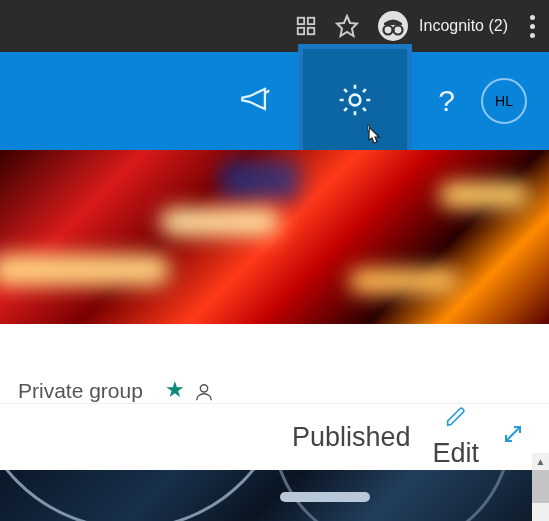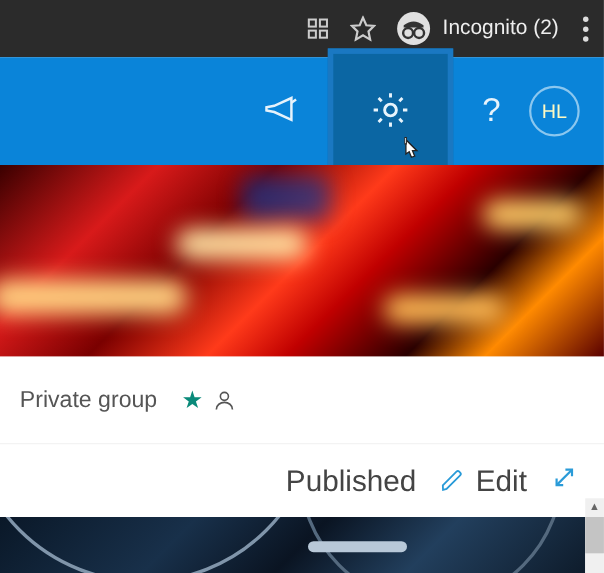--- a/index.html
+++ b/index.html
@@ -27,21 +27,21 @@
     }
     .browser-icon {
       display: flex;
       align-items: center;
       justify-content: center;
     }
     .incognito-badge {
       display: flex;
       align-items: center;
       gap: 10px;
-      font-size: 19px;
+      font-size: 16px;
       color: #eee;
       text-align: right;
     }
     .kebab {
       display: flex;
       flex-direction: column;
       gap: 4px;
       padding: 4px;
     }
     .kebab span {
@@ -79,22 +79,22 @@
       color: #e6f2fb;
     }
     .avatar-circle {
       width: 46px;
       height: 46px;
       border: 2px solid #8bc7ef;
       border-radius: 50%;
       display: flex;
       align-items: center;
       justify-content: center;
-      font-size: 18px;
-      color: #fef9c3;
+      font-size: 14px;
+      color: #000000;
       font-weight: 400;
     }
     .cursor {
       position: absolute;
       bottom: -2px;
       right: 20px;
     }
     
     .hero {
       height: 174px;
@@ -110,21 +110,21 @@
     .b1 { width: 180px; height: 32px; background: #ffd080; bottom: 38px; left: -10px; border-radius: 40px;}
     .b2 { width: 120px; height: 28px; background: #ffe0a0; top: 58px; left: 160px; border-radius: 30px;}
     .b3 { width: 90px; height: 26px; background: #ffcc66; top: 32px; right: 20px; border-radius: 30px;}
     .b4 { width: 110px; height: 26px; background: #ffbb55; bottom: 30px; right: 90px; border-radius: 30px;}
     .b5 { width: 80px; height: 40px; background: rgba(0,60,160,0.65); top: 10px; left: 220px; border-radius: 10px;}
     
     .group-row {
       height: 80px;
       background: #fff;
       display: flex;
-      align-items: center;
+      align-items: flex-end;
       padding: 0 18px;
       gap: 22px;
       font-size: 21px;
       color: #555;
       border-bottom: 1px solid #eee;
     }
     .star-teal {
       color: #0a8a7a;
       font-size: 22px;
       margin-right: -14px;
@@ -259,21 +259,21 @@
   <span style="display:flex;align-items:center;gap:6px;">
     <svg width="22" height="22" viewBox="0 0 24 24" fill="none" stroke="#555" stroke-width="1.6">
       <circle cx="12" cy="8" r="4"></circle>
         <path d="M4 21c0-4.5 4-7 8-7s8 2.5 8 7"></path>
     </svg>
   </span>
 </div>
 
 <div class="toolbar-row">
   <span>Published</span>
-  <span style="display:flex;align-items:center;gap:10px;">
+  <span style="display:flex;align-items:center;gap:10px;flex-direction:column;">
     <svg class="pencil-teal" width="22" height="22" viewBox="0 0 24 24" fill="none" stroke="#2a9bd8" stroke-width="1.8">
       <path d="M3 21l3.5-.8L20 6.7a2 2 0 0 0 0-2.8l-.9-.9a2 2 0 0 0-2.8 0L2.8 16.5 3 21z"></path>
     </svg>
     <span>Edit</span>
   </span>
   <span class="expand-icon">
     <svg width="24" height="24" viewBox="0 0 24 24" fill="none" stroke="#2a9bd8" stroke-width="2">
       <line x1="5" y1="19" x2="19" y2="5"></line>
       <polyline points="13,5 19,5 19,11"></polyline>
       <polyline points="11,19 5,19 5,13"></polyline>

